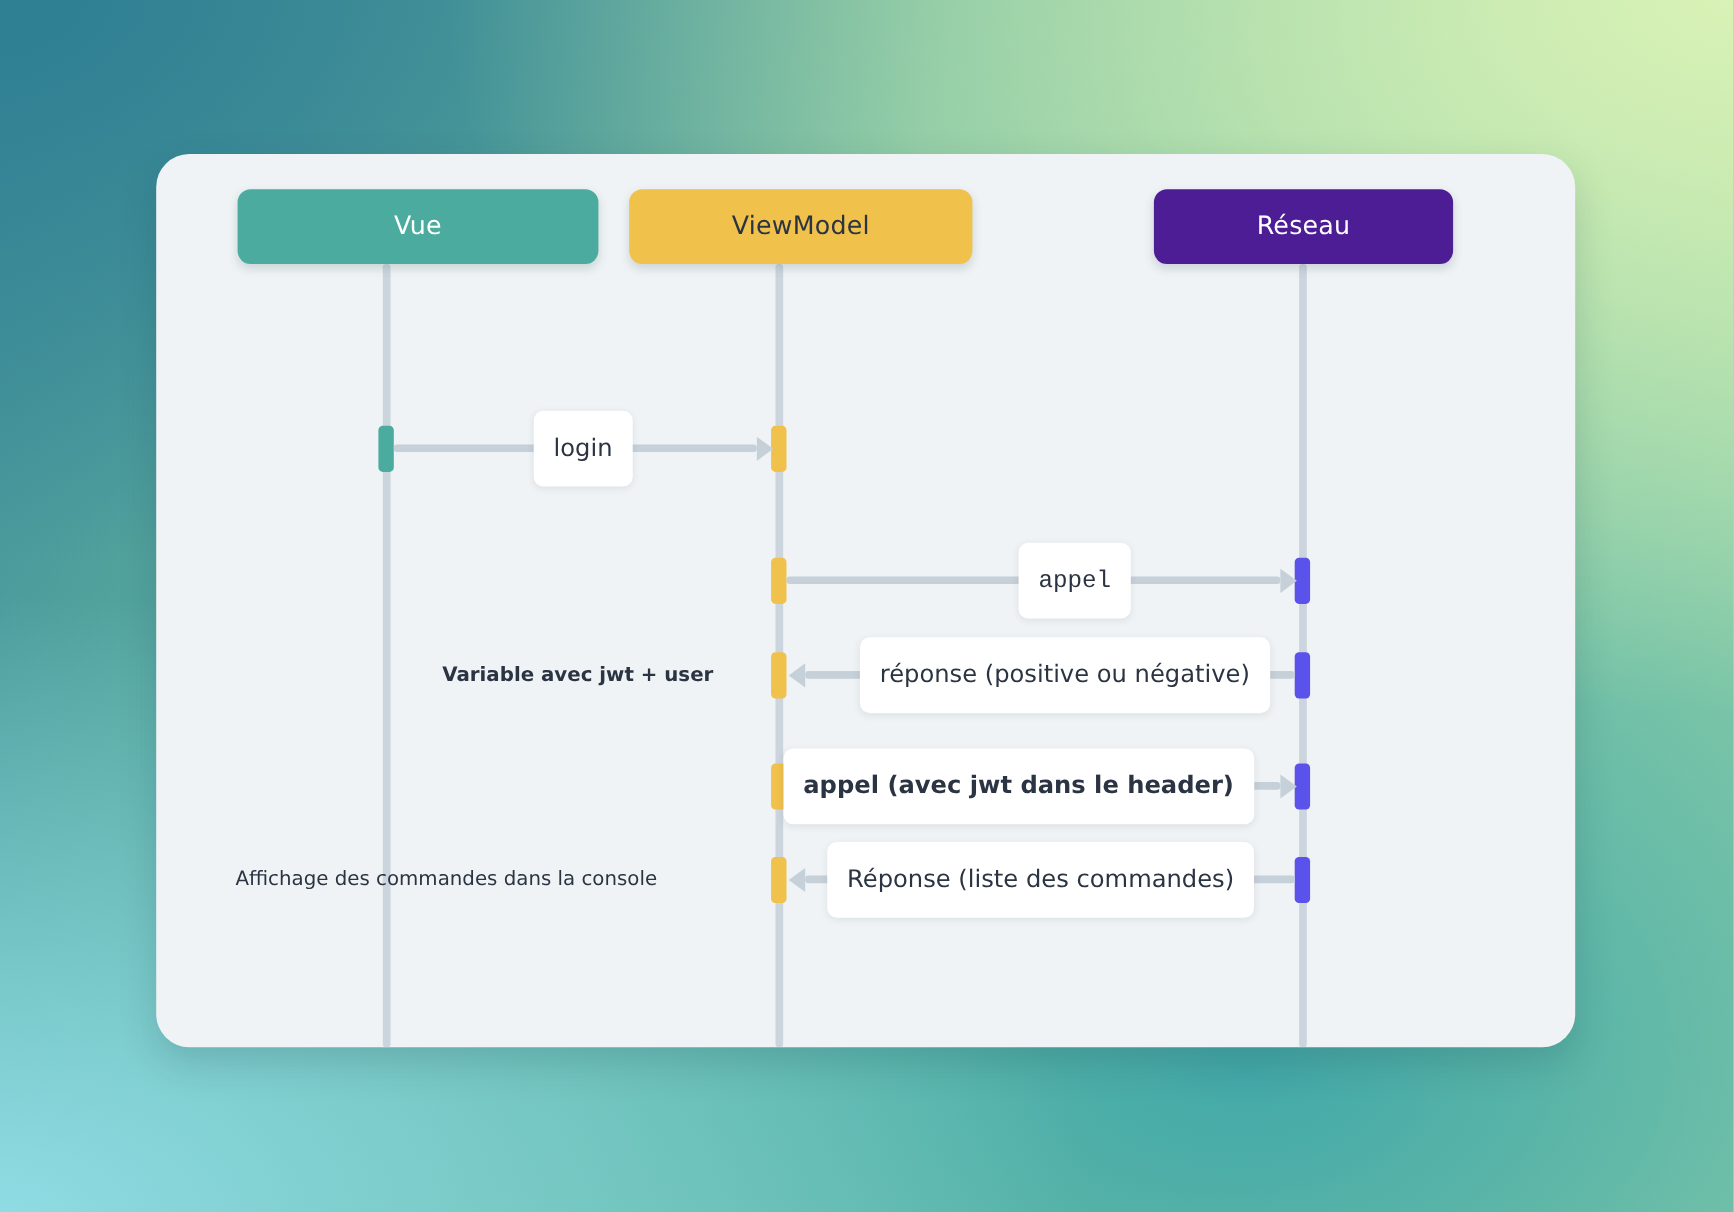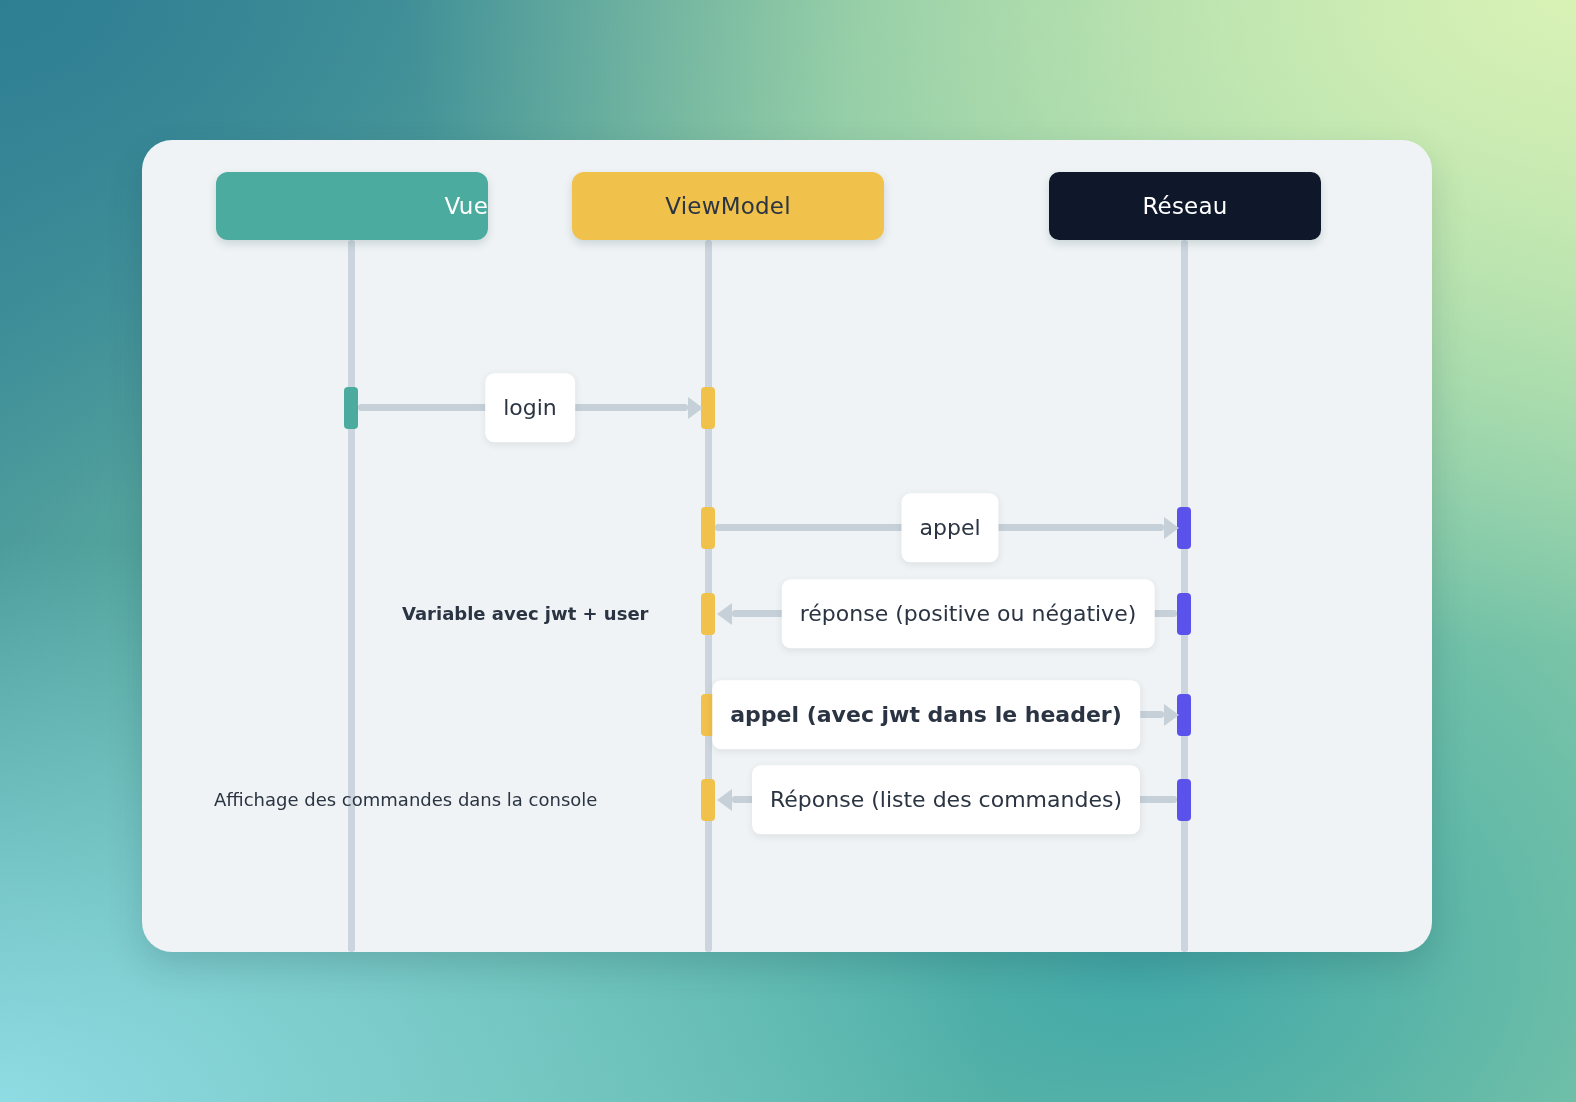--- a/index.html
+++ b/index.html
@@ -116,43 +116,43 @@
 <body>
 
 <div id="backdrop"></div>
 
 <div id="card">
 
   <div class="lifeline" style="left:206px; top:100px; height:712px;"></div>
   <div class="lifeline" style="left:563px; top:100px; height:712px;"></div>
   <div class="lifeline" style="left:1039px; top:100px; height:712px;"></div>
 
-  <div class="participant" style="left:74px; top:32px; width:272px; background:#4aab9e; color:#ffffff;justify-content:flex-end;">
+  <div class="participant" style="left:74px; top:32px; width:328px; background:#4aab9e; color:#ffffff;">
     <span>Vue</span>
   </div>
 
   <div class="participant" style="left:430px; top:32px; width:312px; background:#f0c14b; color:#2b3442;">
     <span>ViewModel</span>
   </div>
 
-  <div class="participant" style="left:907px; top:32px; width:272px; background:#0f172a; color:#ffffff;border-radius:10px;">
+  <div class="participant" style="left:907px; top:32px; width:272px; background:#4c1d95; color:#ffffff;">
     <span>Réseau</span>
   </div>
 
   <div class="activation" style="left:202px; top:247px; background:#4aab9e;"></div>
   <div class="activation" style="left:559px; top:247px; background:#f0c14b;"></div>
   <div class="arrow-line" style="left:216px; top:264px; width:330px;"></div>
   <div class="arrow-head right" style="left:546px; top:257px;"></div>
   <div class="msg-label" style="left:388px; top:268px;">login</div>
 
   <div class="activation" style="left:559px; top:367px; background:#f0c14b;"></div>
   <div class="activation" style="left:1035px; top:367px; background:#5b51eb;"></div>
   <div class="arrow-line" style="left:573px; top:384px; width:449px;"></div>
   <div class="arrow-head right" style="left:1022px; top:377px;"></div>
-  <div class="msg-label" style="left:808px; top:388px;">appel</div>
+  <div class="msg-label" style="left:835px; top:388px;font-family:Liberation Mono, monospace;">appel</div>
 
   <div class="activation" style="left:559px; top:453px; background:#f0c14b;"></div>
   <div class="activation" style="left:1035px; top:453px; background:#5b51eb;"></div>
   <div class="arrow-line" style="left:590px; top:470px; width:445px;"></div>
   <div class="arrow-head left" style="left:575px; top:463px;"></div>
   <div class="msg-label" style="left:826px; top:474px;">réponse (positive ou négative)</div>
   <div class="side-note bold" style="left:260px; top:474px;">Variable avec jwt + user</div>
 
   <div class="activation" style="left:559px; top:554px; background:#f0c14b;"></div>
   <div class="activation" style="left:1035px; top:554px; background:#5b51eb;"></div>

